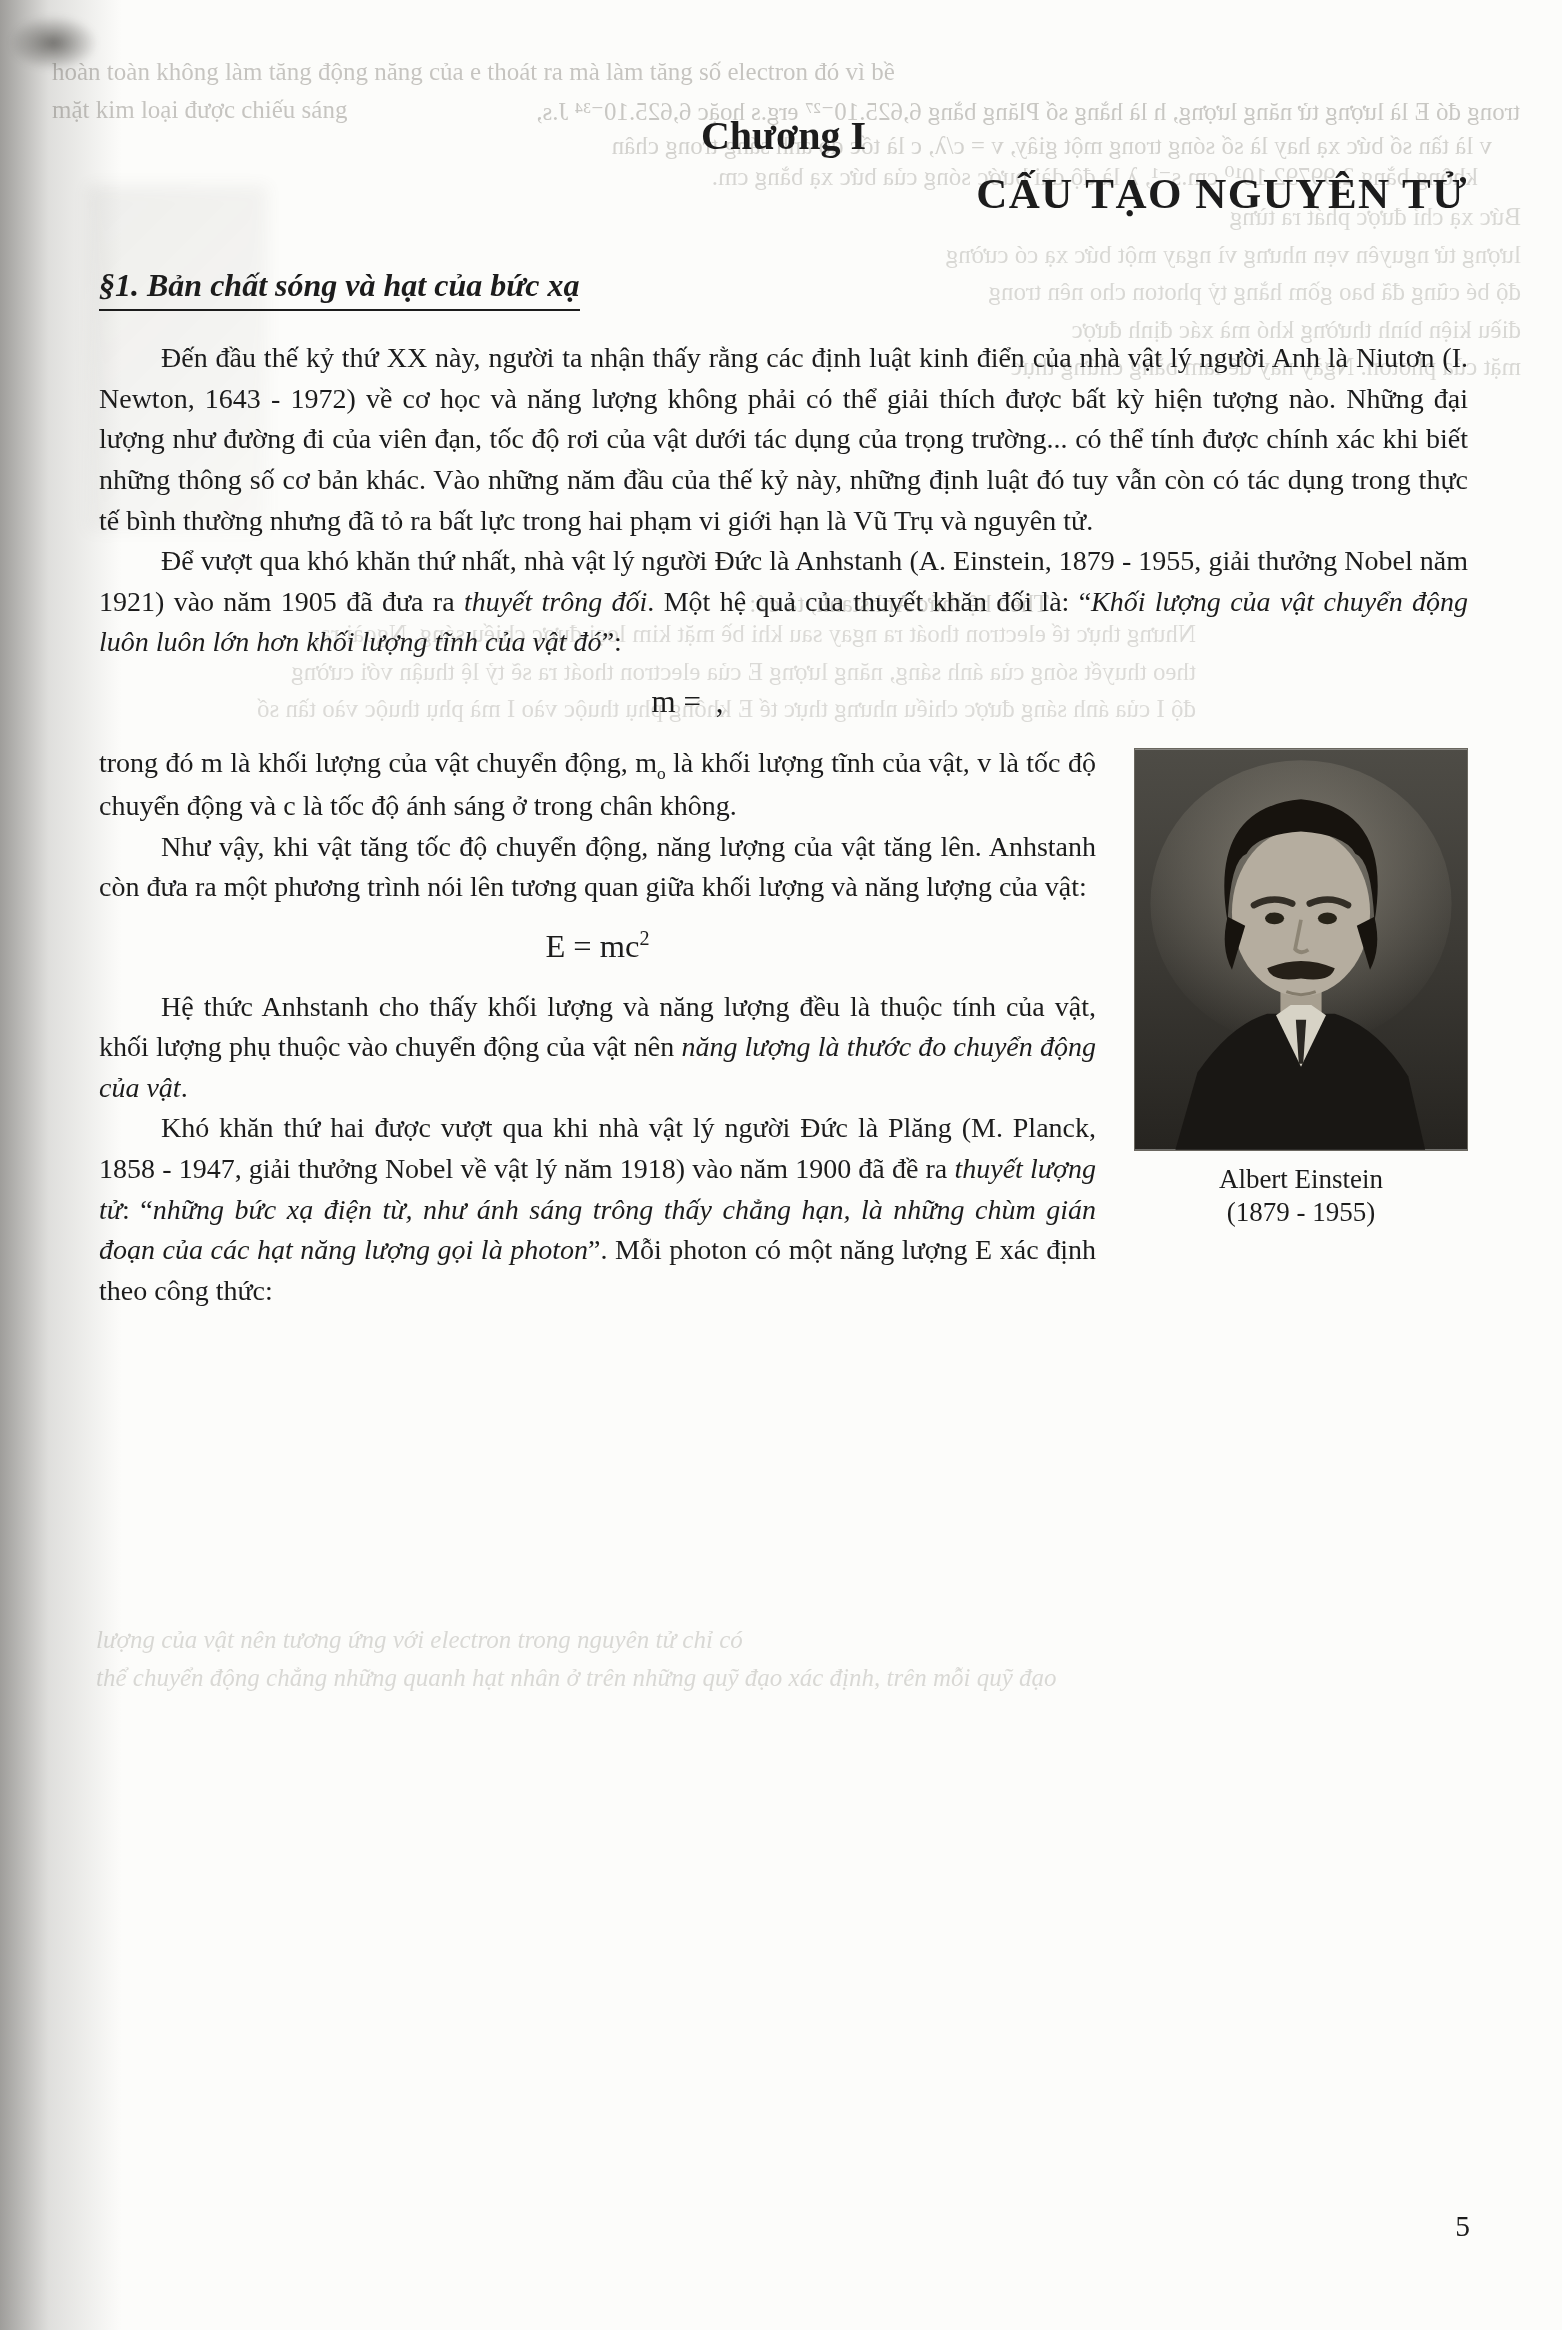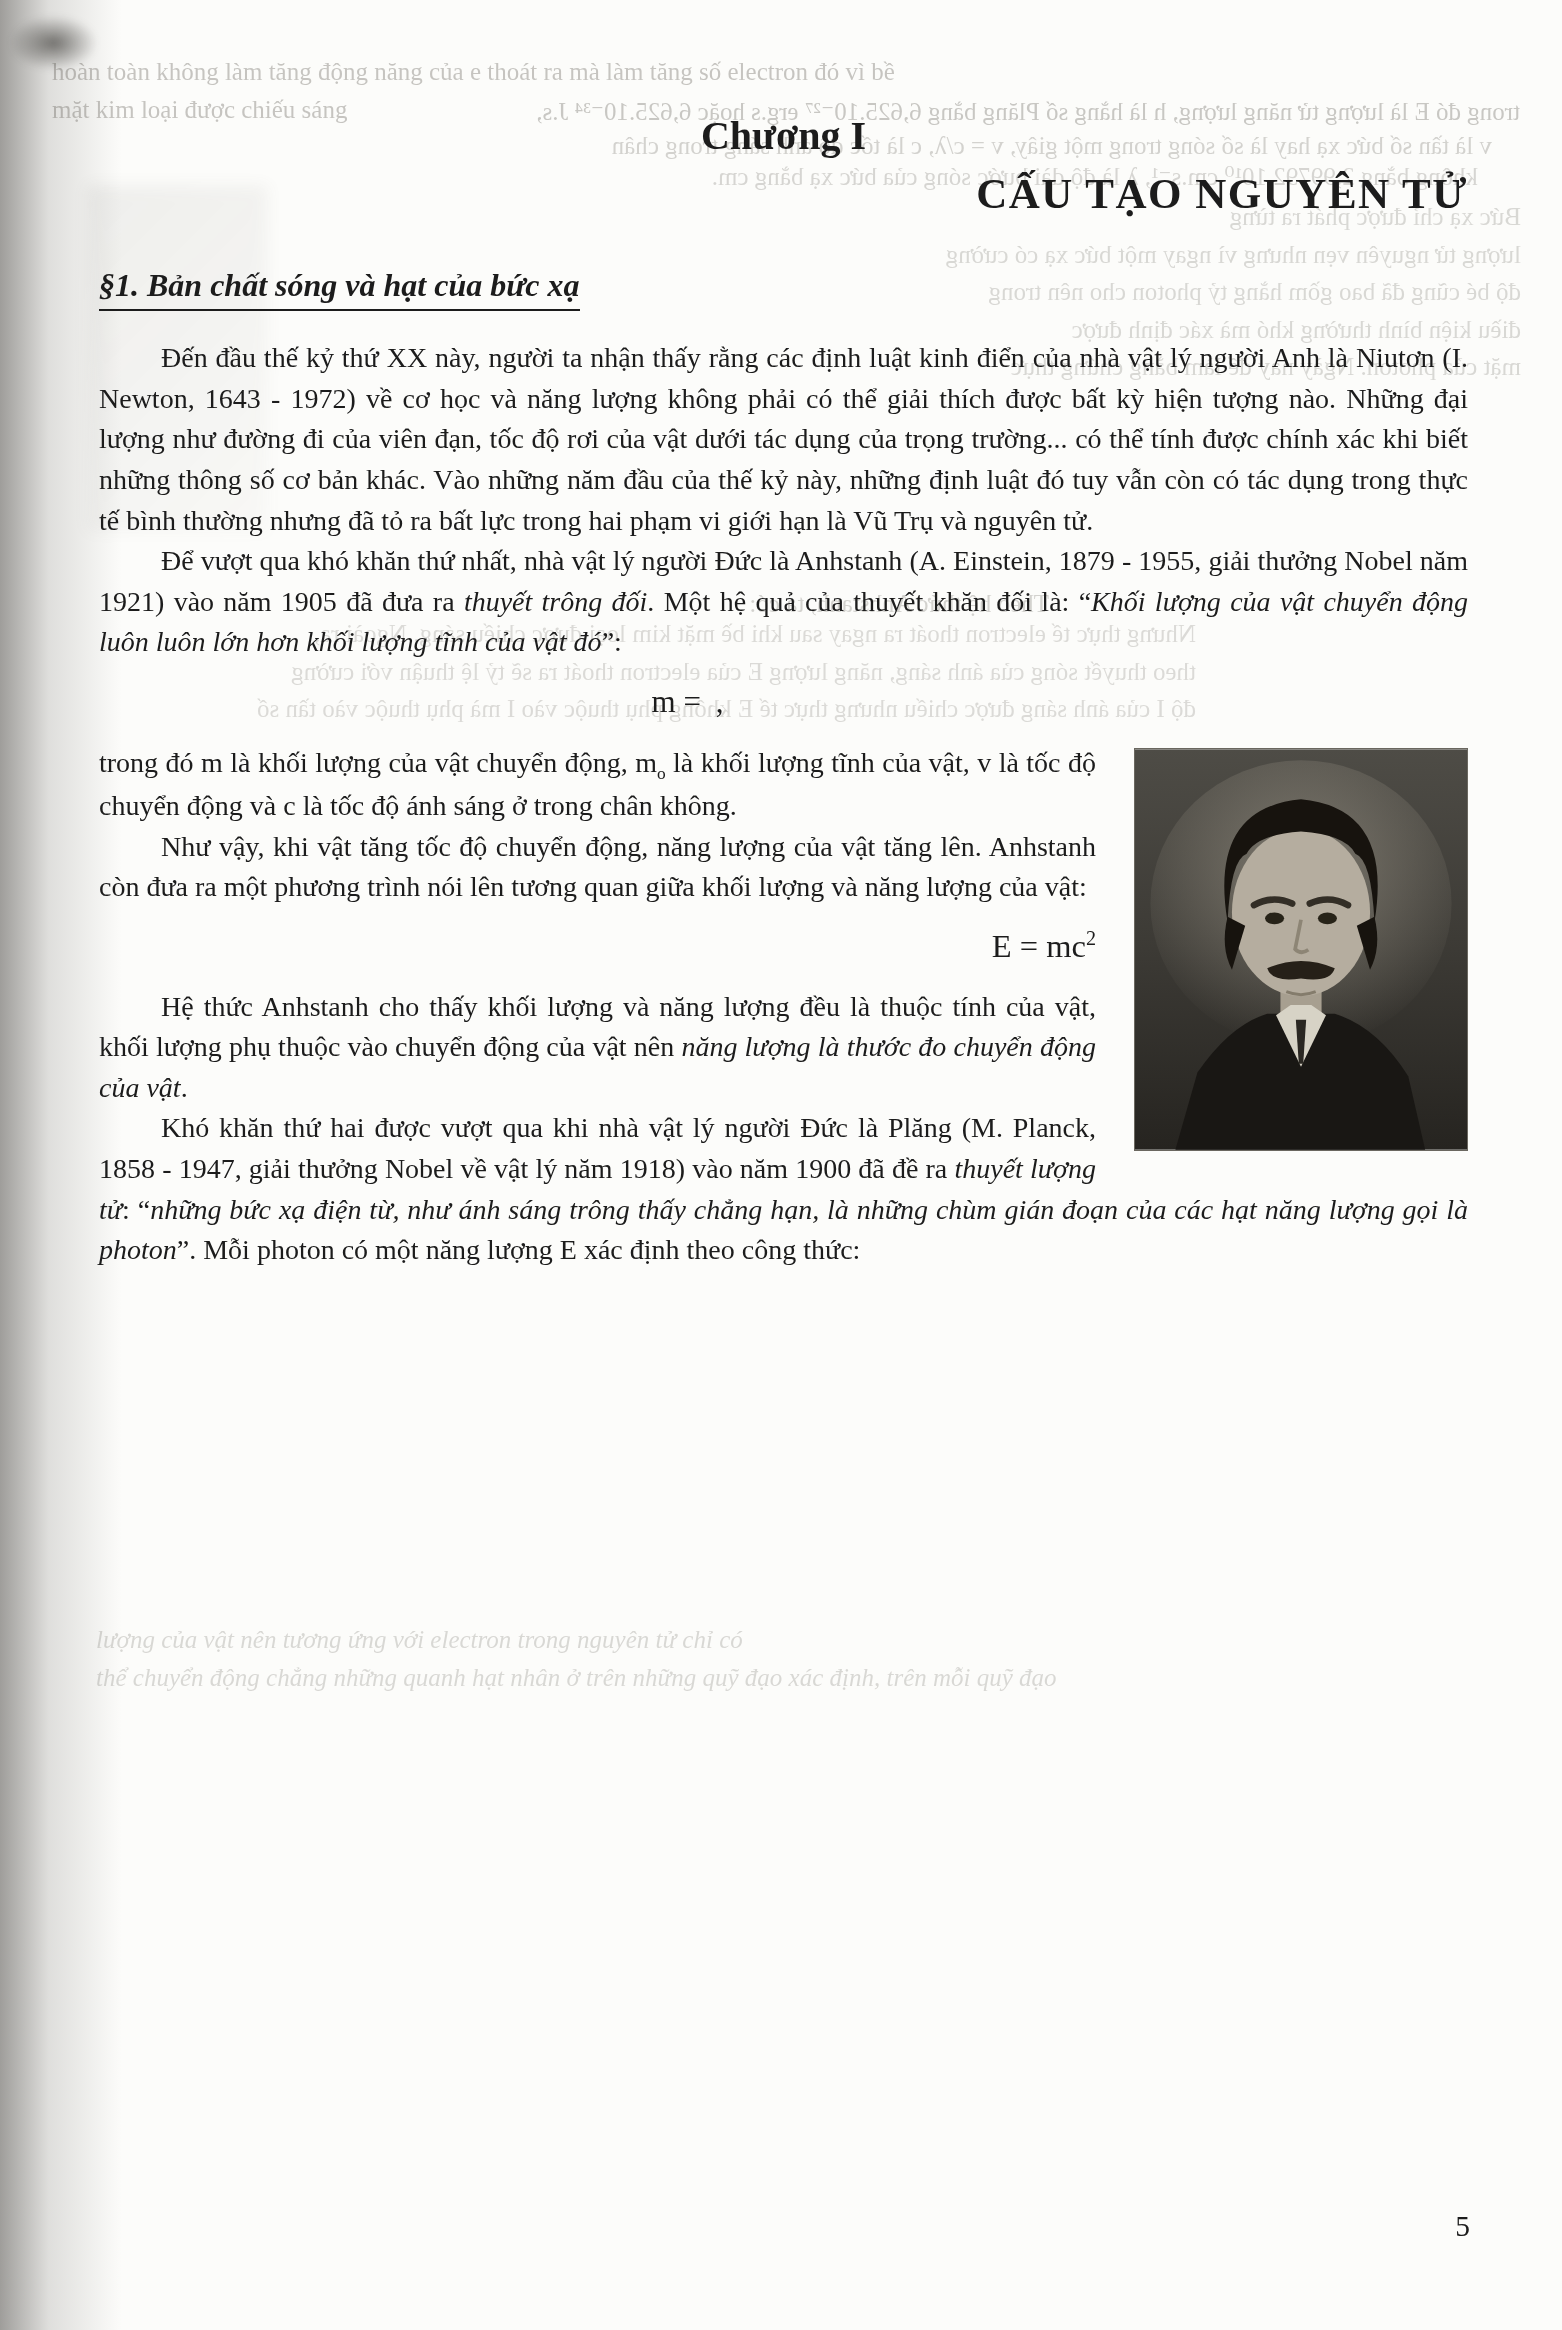--- a/index.html
+++ b/index.html
@@ -64,21 +64,21 @@
   .radicand { border-top: 2.2px solid #1d1d1d; padding: 4.4px 11.8px 0 7.4px; display: inline-flex; align-items: center; gap: 8.9px; }
   .ifrac { display: inline-flex; flex-direction: column; align-items: center; font-size: 0.78em; line-height: 1.1; }
   .ifrac .inum { border-bottom: 2.2px solid #1d1d1d; padding: 0 4.4px 2.2px; }
   .ifrac .iden { padding-top: 2.2px; }
   sub, sup { font-size: 0.62em; }
 
   figure.einstein { float: right; width: 334px; margin: 4.4px 0 5.9px 38px; }
   figure.einstein svg { display: block; width: 334px; height: 403px; border: 0.7px solid #6a675f; }
   figcaption { text-align: center; font-size: 27px; line-height: 1.25; margin-top: 11.8px; }
 
-  .formula-energy { font-size: 32.5px; text-align: right; margin: 19px 0 22px; text-indent: 0; }
+  .formula-energy { font-size: 32.5px; text-align: center; margin: 19px 0 22px; text-indent: 0; }
 
   .page-number { position: absolute; right: 93px; bottom: 87px; font-size: 29.5px; z-index: 2; }
 </style>
 </head>
 <body>
 
 <div class="page">
 
   <div class="photo-bleed"></div>
   <div class="bleed b1">hoàn toàn không làm tăng động năng của e thoát ra mà làm tăng số electron đó vì bề
@@ -140,20 +140,24 @@
         <path d="M126 228 Q116 270 132 300 L150 240 Z" fill="#17130e"></path>
         <path d="M326 228 Q336 270 320 300 L302 240 Z" fill="#17130e"></path>
         <path d="M162 212 Q188 198 214 210" stroke="#332e26" stroke-width="9" fill="none" stroke-linecap="round"></path>
         <path d="M238 210 Q264 198 290 212" stroke="#332e26" stroke-width="9" fill="none" stroke-linecap="round"></path>
         <ellipse cx="190" cy="230" rx="13" ry="8" fill="#272318"></ellipse>
         <ellipse cx="262" cy="230" rx="13" ry="8" fill="#272318"></ellipse>
         <path d="M226 232 Q220 262 218 272 Q226 280 236 273" stroke="#8d8575" stroke-width="5" fill="none"></path>
         <path d="M180 298 Q226 278 272 298 Q266 318 226 312 Q186 318 180 298 Z" fill="#262018"></path>
         <path d="M206 330 Q226 338 246 330" stroke="#847c6c" stroke-width="4" fill="none"></path>
       </svg>
+      <figcaption>
+        <div>Albert Einstein</div>
+        <div>(1879 - 1955)</div>
+      </figcaption>
     </figure>
 
     <p class="body-par no-indent"><span>trong đó m là khối lượng của vật chuyển động, m</span><sub>o</sub><span> là khối lượng tĩnh của vật, v là tốc độ chuyển động và c là tốc độ ánh sáng ở trong chân không.</span></p>
 
     <p class="body-par">Như vậy, khi vật tăng tốc độ chuyển động, năng lượng của vật tăng lên. Anhstanh còn đưa ra một phương trình nói lên tương quan giữa khối lượng và năng lượng của vật:</p>
 
     <div class="formula-energy"><span>E = mc</span><sup>2</sup></div>
 
     <p class="body-par"><span>Hệ thức Anhstanh cho thấy khối lượng và năng lượng đều là thuộc tính của vật, khối lượng phụ thuộc vào chuyển động của vật nên </span><i>năng lượng là thước đo chuyển động của vật</i><span>.</span></p>
 

